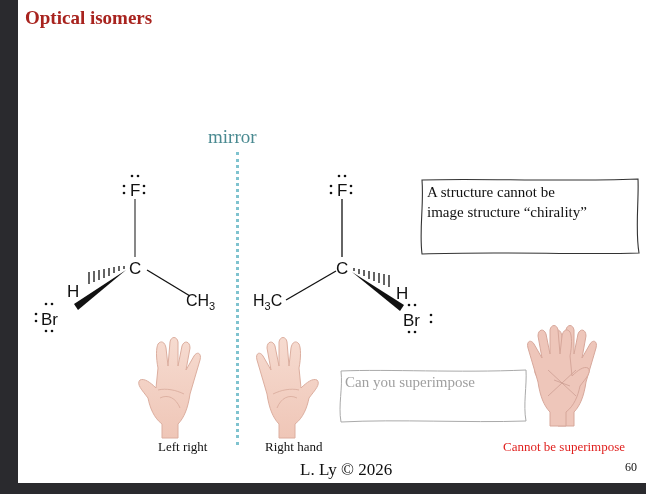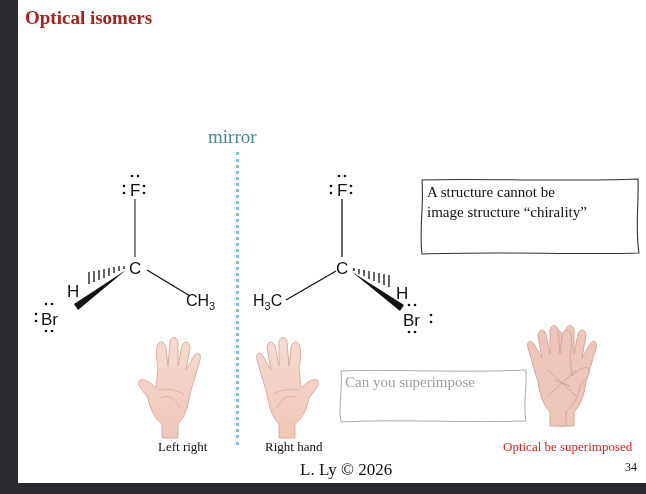--- a/index.html
+++ b/index.html
@@ -145,17 +145,17 @@
   </div>
 
   <div class="callout2">
     <div class="callout2-text">
       <div>Can you superimpose</div>
     </div>
   </div>
 
   <div class="lbl" style="left:140px; top:439px;">Left right</div>
   <div class="lbl" style="left:235px; top:439px;margin-left:12px;">Right hand</div>
-  <div class="lbl-red" style="left:485px; top:439px;">Optical be superimposed</div>
+  <div class="lbl-red" style="left:485px; top:439px;">Cannot be superimpose</div>
 
   <div class="footer">L. Ly © 2026</div>
-  <div class="pagenum">34</div>
+  <div class="pagenum">60</div>
 </div>
 
 </body></html>

